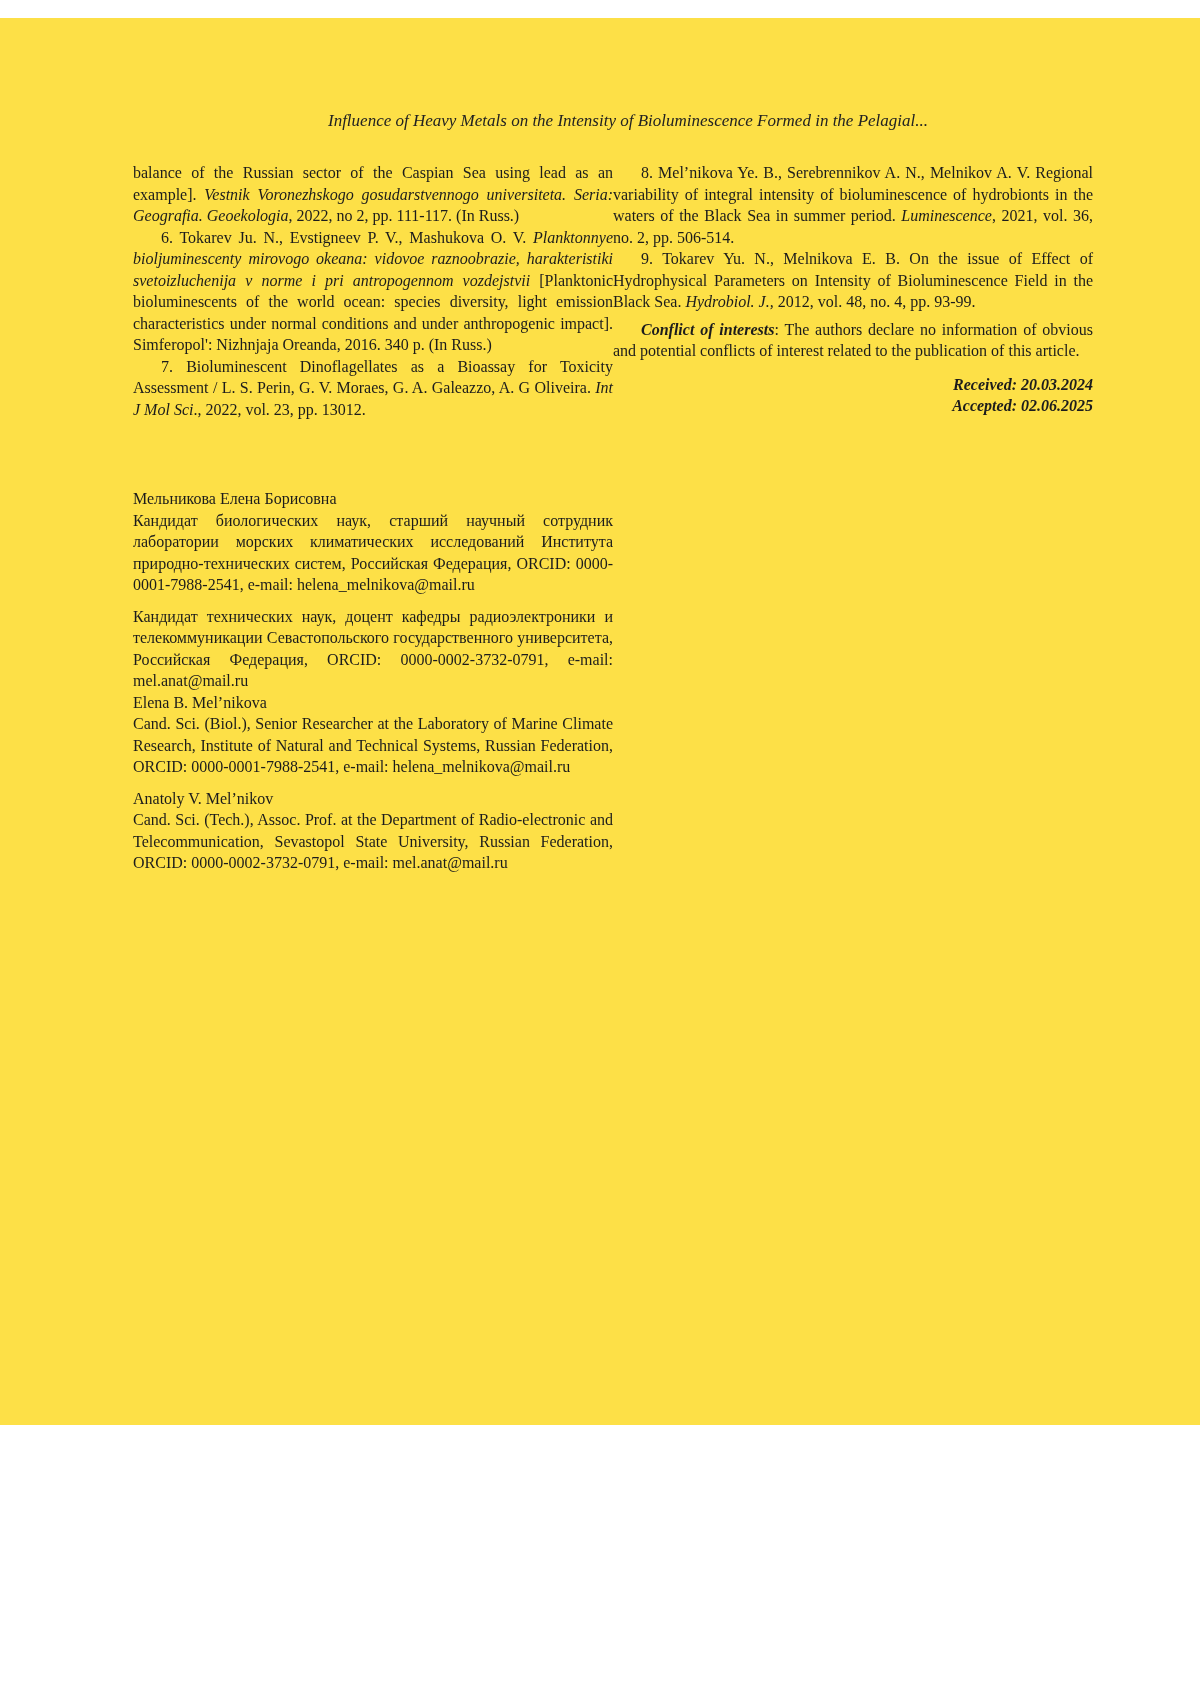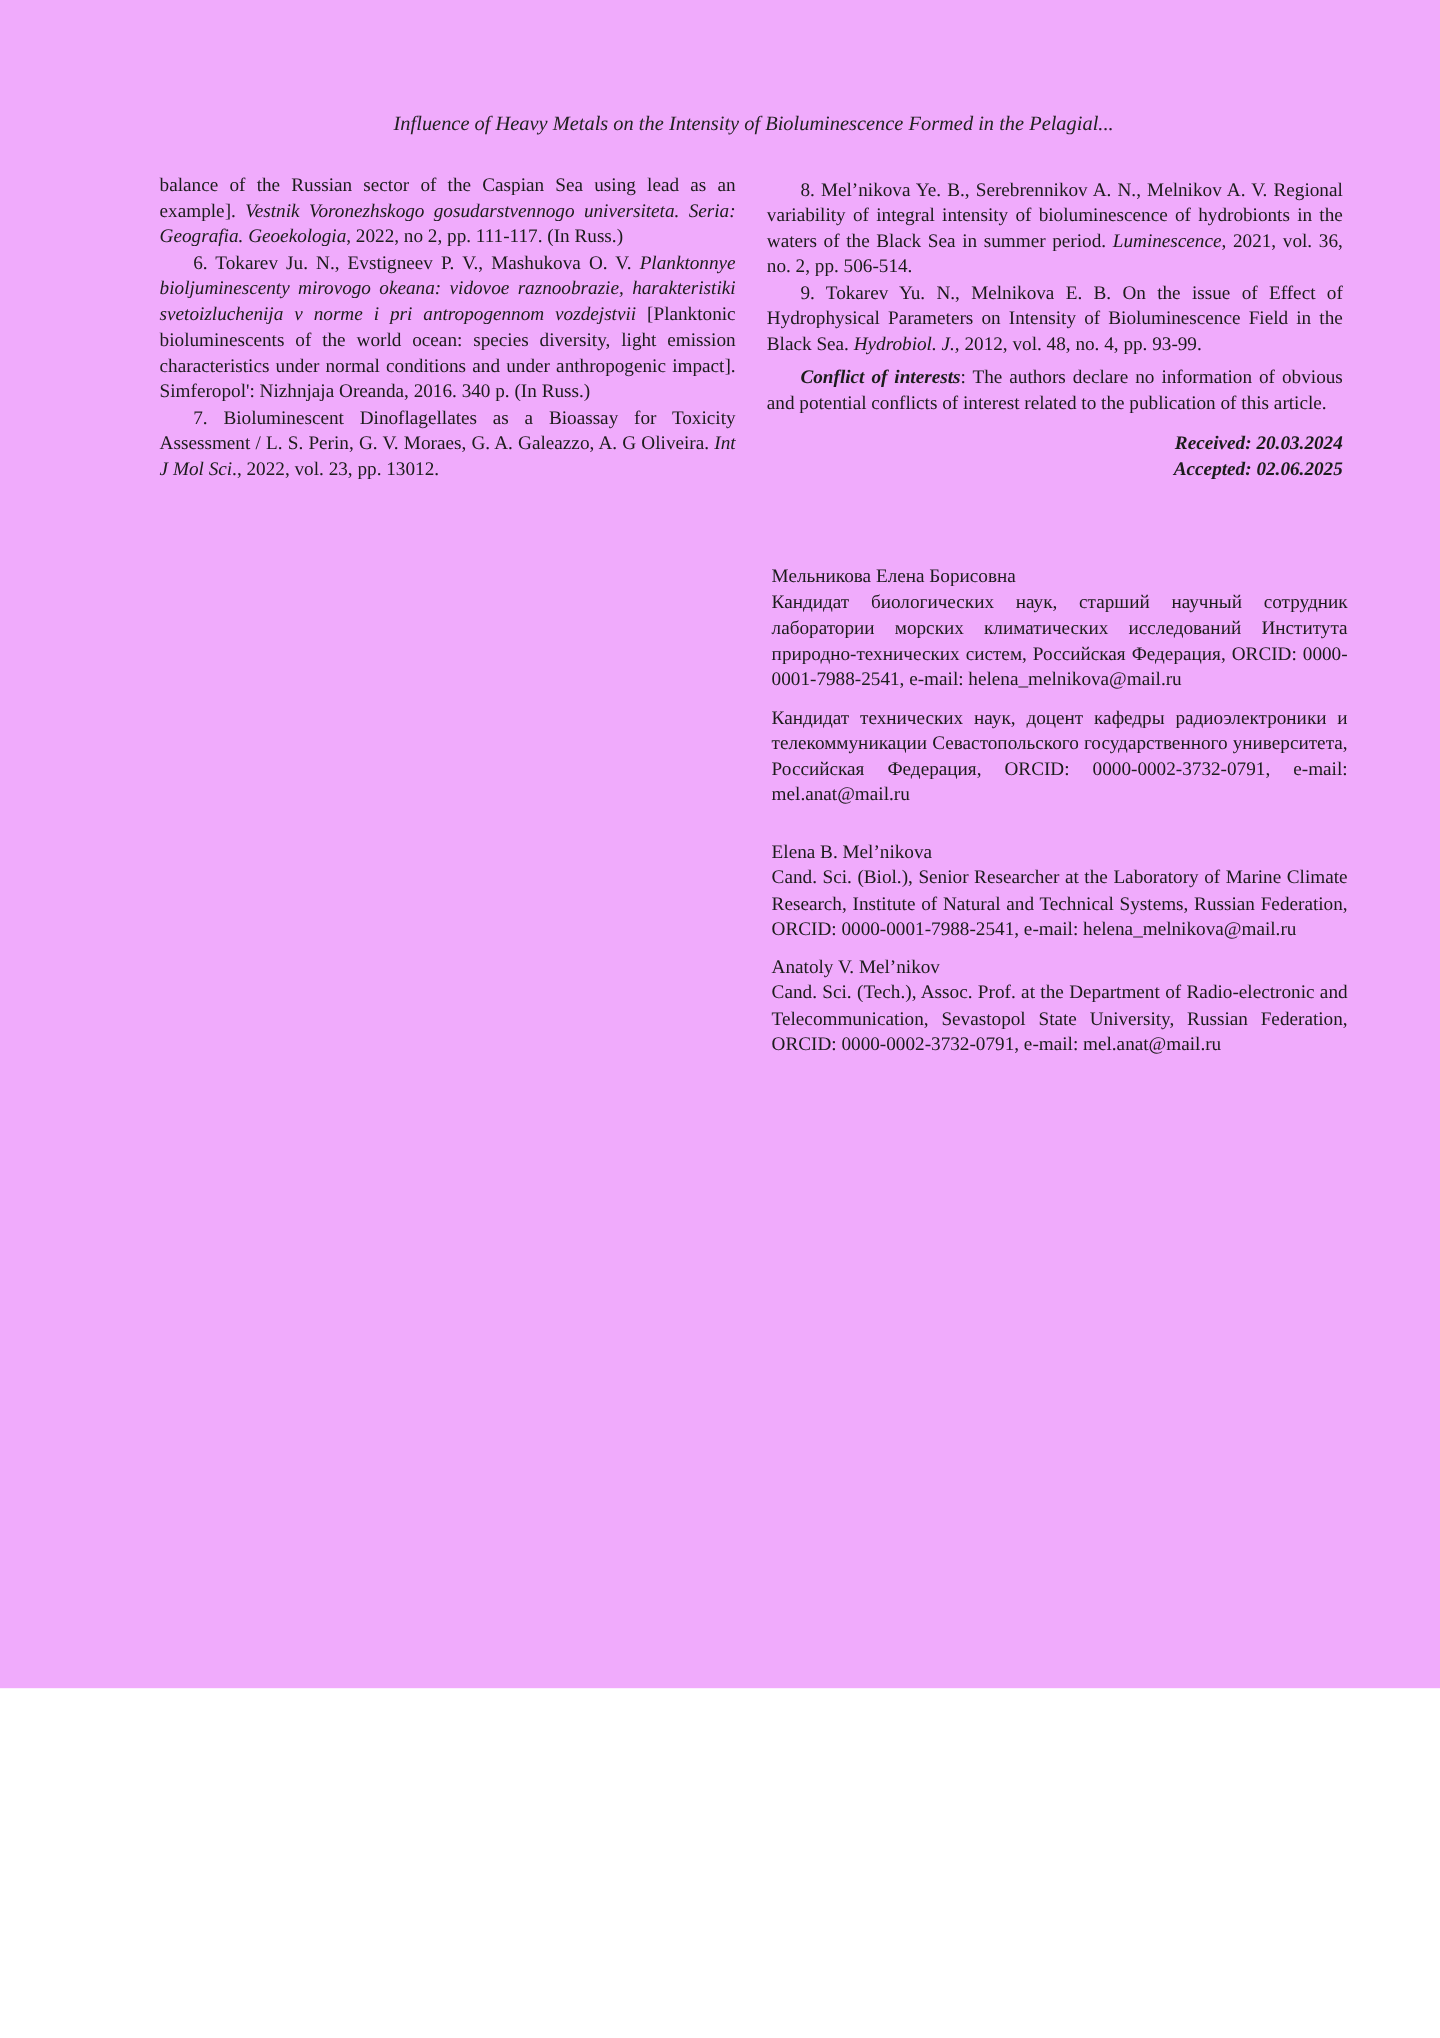--- a/index.html
+++ b/index.html
@@ -1,42 +1,41 @@
 <!DOCTYPE html>
 <html><head>
 <meta charset="utf-8">
 <style>
   html, body { margin: 0; padding: 0; background: #ffffff; }
   .page {
     position: relative;
     width: 1200px;
     height: 1407px;
-    background: #f0abfc;
+    background: #fde047;
     color: #1c1c1c;
     font-family: "Liberation Serif", serif;
     overflow: hidden;
+    margin-top: 18px;
   }
   .running-head {
     position: absolute;
     top: 92px;
     left: 133px;
     width: 990px;
     text-align: center;
     font-style: italic;
     font-size: 17px;
     line-height: 22px;
     color: #222;
   }
   .row {
     position: absolute;
     left: 133px;
     width: 990px;
     display: flex;
-    gap: 26px;
-    align-items: flex-end;
   }
   .refs-row    { top: 144px; }
   .authors-row { top: 470px; flex-direction: column; }
   .col { width: 480px; }
   .para {
     margin: 0;
     font-size: 16px;
     line-height: 21.5px;
     text-align: justify;
   }

